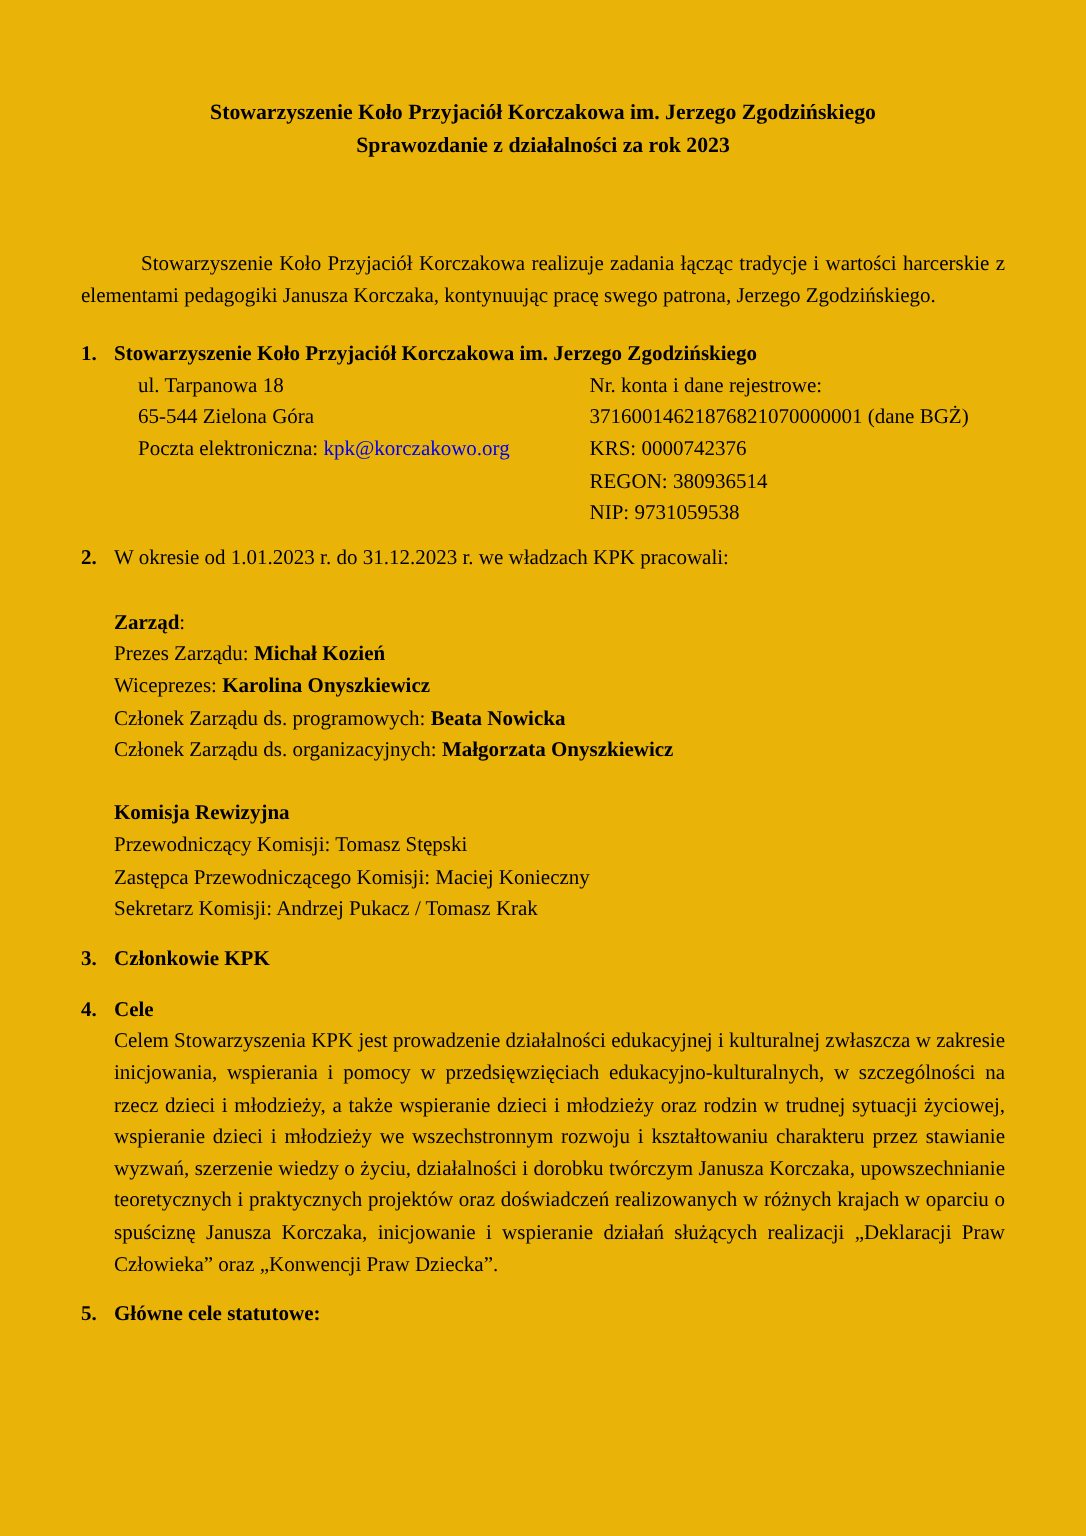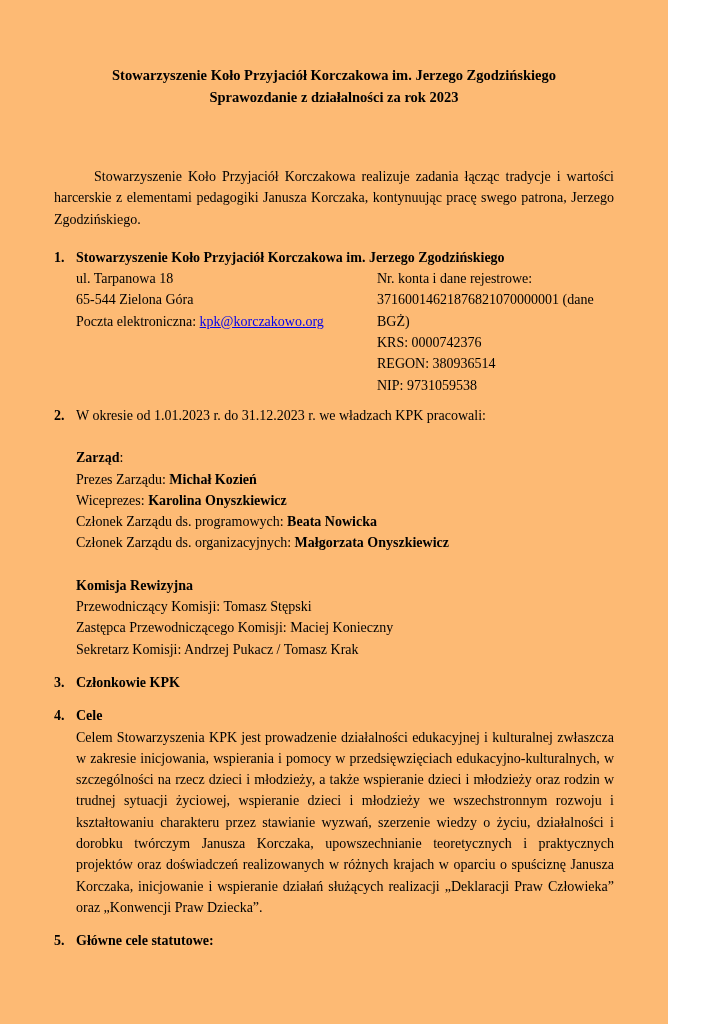--- a/index.html
+++ b/index.html
@@ -2,24 +2,24 @@
 <html lang="pl"><head>
 <meta charset="utf-8">
 <style>
   html, body {
     margin: 0;
     padding: 0;
     background: #ffffff;
   }
   .page {
     position: relative;
-    width: 668px;
+    width: 724px;
     min-height: 1024px;
     box-sizing: border-box;
-    background: #fdba74;
+    background: #eab308;
     padding: 64px 54px 30px 54px;
     font-family: "Liberation Serif", "DejaVu Serif", serif;
     font-size: 14px;
     line-height: 21.3px;
     color: #000000;
   }
   .title-block {
     text-align: center;
     font-weight: bold;
     font-size: 14.5px;
@@ -51,27 +51,27 @@
   }
   .sec-heading {
     font-weight: bold;
   }
   .cols {
     display: flex;
   }
   .col-left {
     width: 301px;
     flex: 0 0 301px;
+    margin-left: 16px;
   }
   .col-right {
     flex: 1 1 auto;
   }
   .link {
     color: #0000ee;
-    text-decoration: underline;
     cursor: pointer;
     text-align: right;
   }
   .blank-above { margin-top: 21px; }
   .bold { font-weight: bold; }
   .body-just {
     text-align: justify;
     margin: 0;
   }
 </style>

